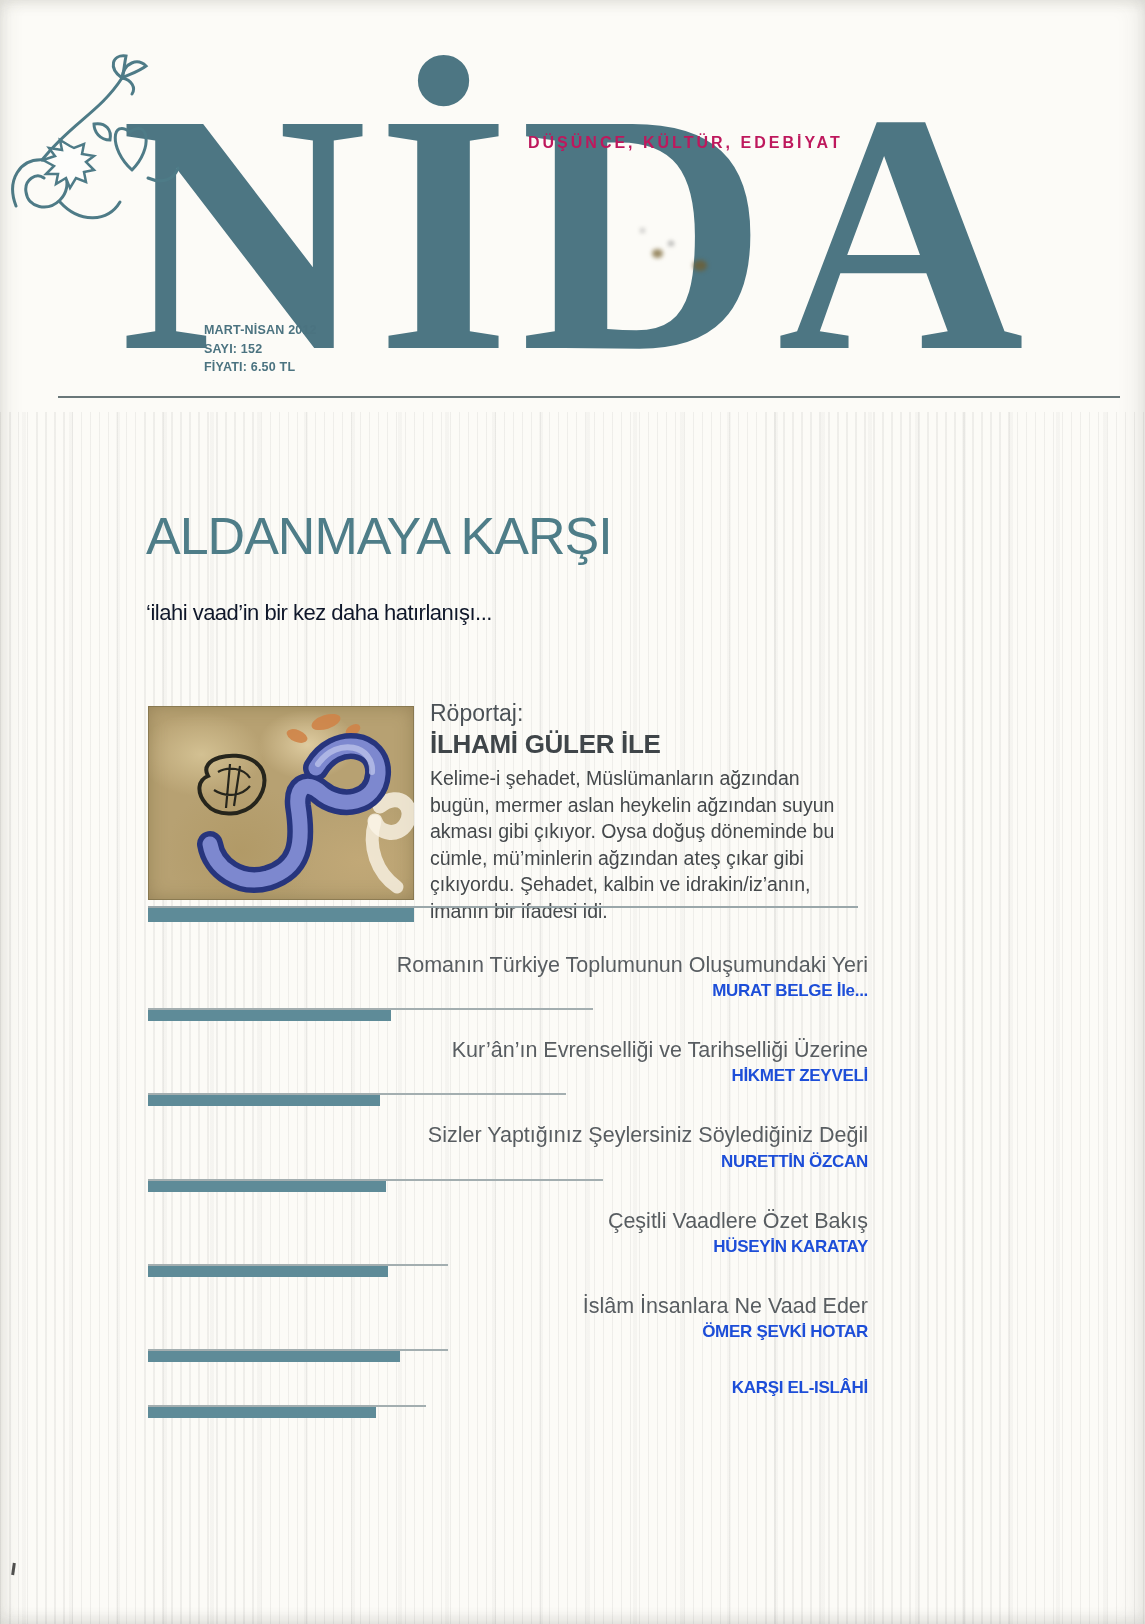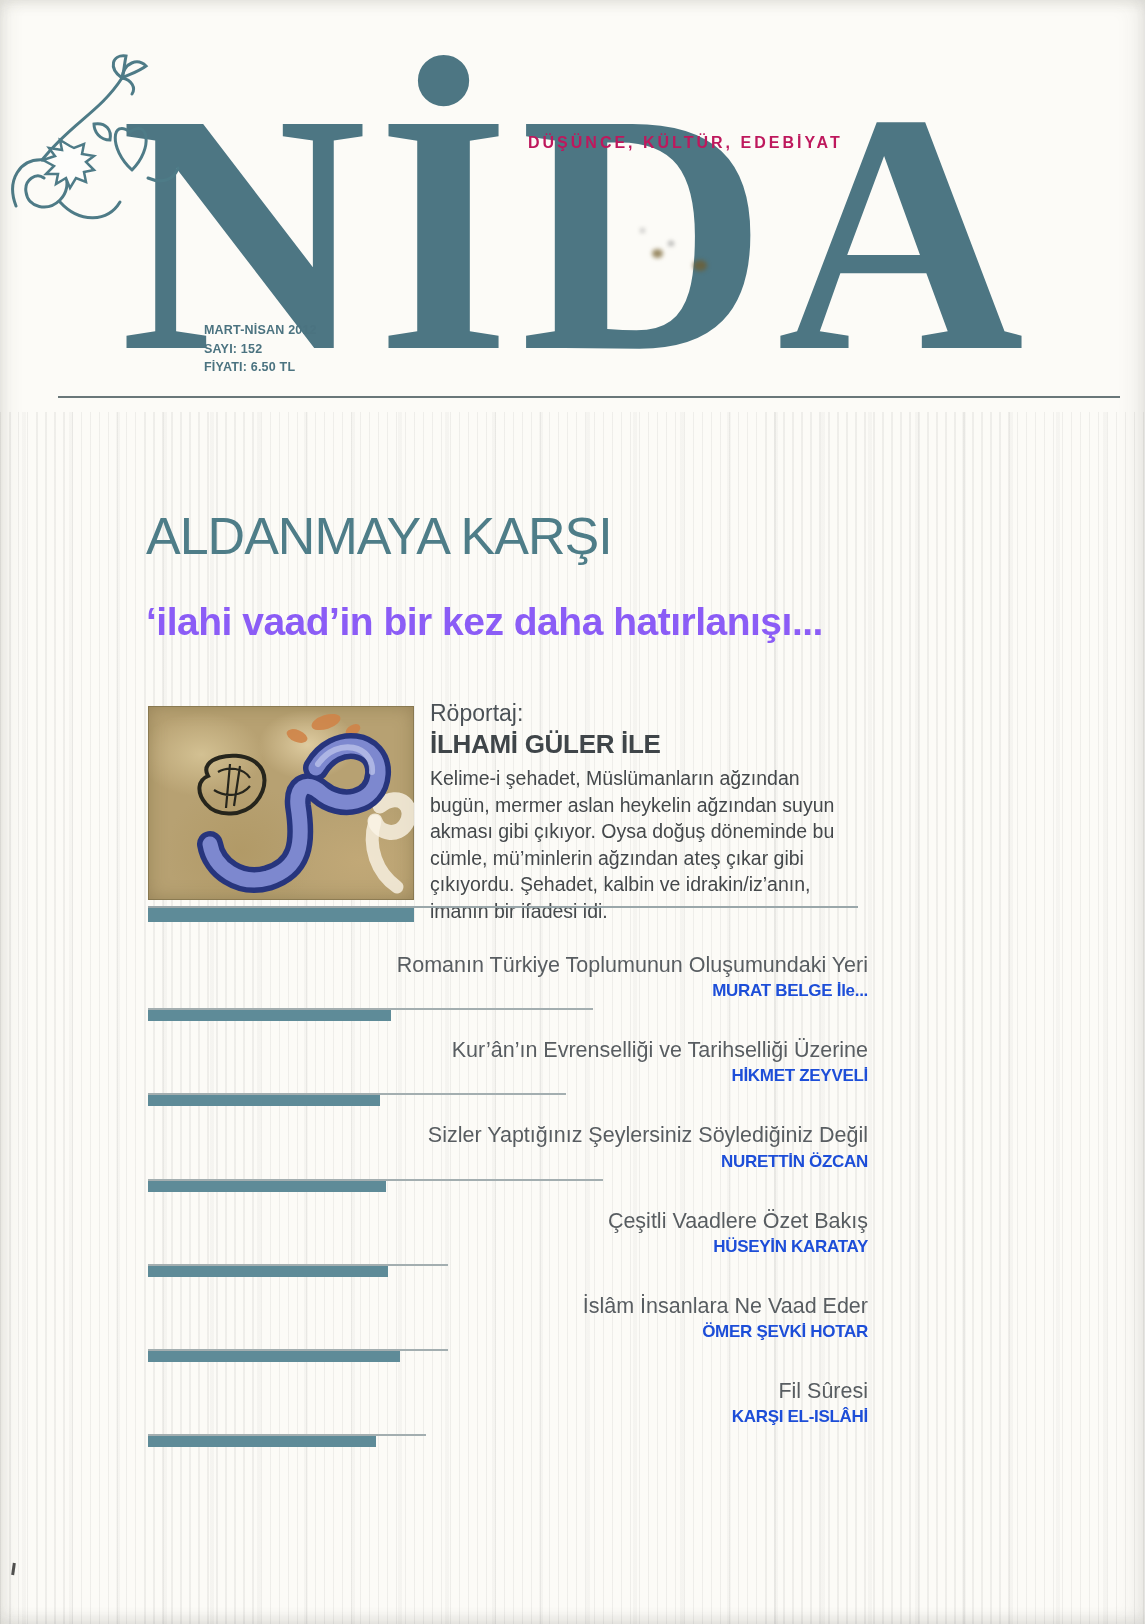--- a/index.html
+++ b/index.html
@@ -48,21 +48,21 @@
   .sm4{left:640px;top:228px;width:5px;height:5px;background:rgba(90,90,90,.35);}
   .bottom-tick{position:absolute;left:12px;top:1563px;width:3px;height:12px;background:#333;transform:rotate(8deg);opacity:.85;z-index:6;}
 
   
   .headline{
     position:absolute;left:146px;top:506px;z-index:2;
     font-size:52px;font-weight:normal;letter-spacing:-1px;color:#4e7d88;
   }
   .subheadline{
     position:absolute;left:146px;top:600px;z-index:2;
-    font-size:39px;font-weight:bold;letter-spacing:-.5px;color:#8b5cf6;
+    font-size:22px;font-weight:normal;letter-spacing:-.5px;color:#0f172a;
   }
 
   .feature-image{
     position:absolute;left:148px;top:706px;width:266px;height:194px;z-index:2;
     background:
       radial-gradient(90px 60px at 20% 25%, rgba(214,196,150,.9), transparent 70%),
       radial-gradient(120px 80px at 80% 80%, rgba(196,170,120,.8), transparent 70%),
       radial-gradient(70px 50px at 60% 20%, rgba(226,208,165,.9), transparent 70%),
       radial-gradient(100px 90px at 35% 75%, rgba(176,152,100,.8), transparent 75%),
       #b7a172;
@@ -206,21 +206,20 @@
     <div class="article">
       <div class="kicker">İslâm İnsanlara Ne Vaad Eder</div>
       <div class="author">ÖMER ŞEVKİ HOTAR</div>
       <div class="rule">
         <i class="rule-line" style="width: 300px;"></i>
         <i class="rule-bar" style="width: 252px;"></i>
       </div>
     </div>
 
     <div class="article">
-      <div class="kicker">Fil Sûresi</div>
       <div class="author">KARŞI EL-ISLÂHİ</div>
       <div class="rule">
         <i class="rule-line" style="width: 278px;"></i>
         <i class="rule-bar" style="width: 228px;"></i>
       </div>
     </div>
   </div>
 
   <div class="bottom-tick"></div>
 </div>

